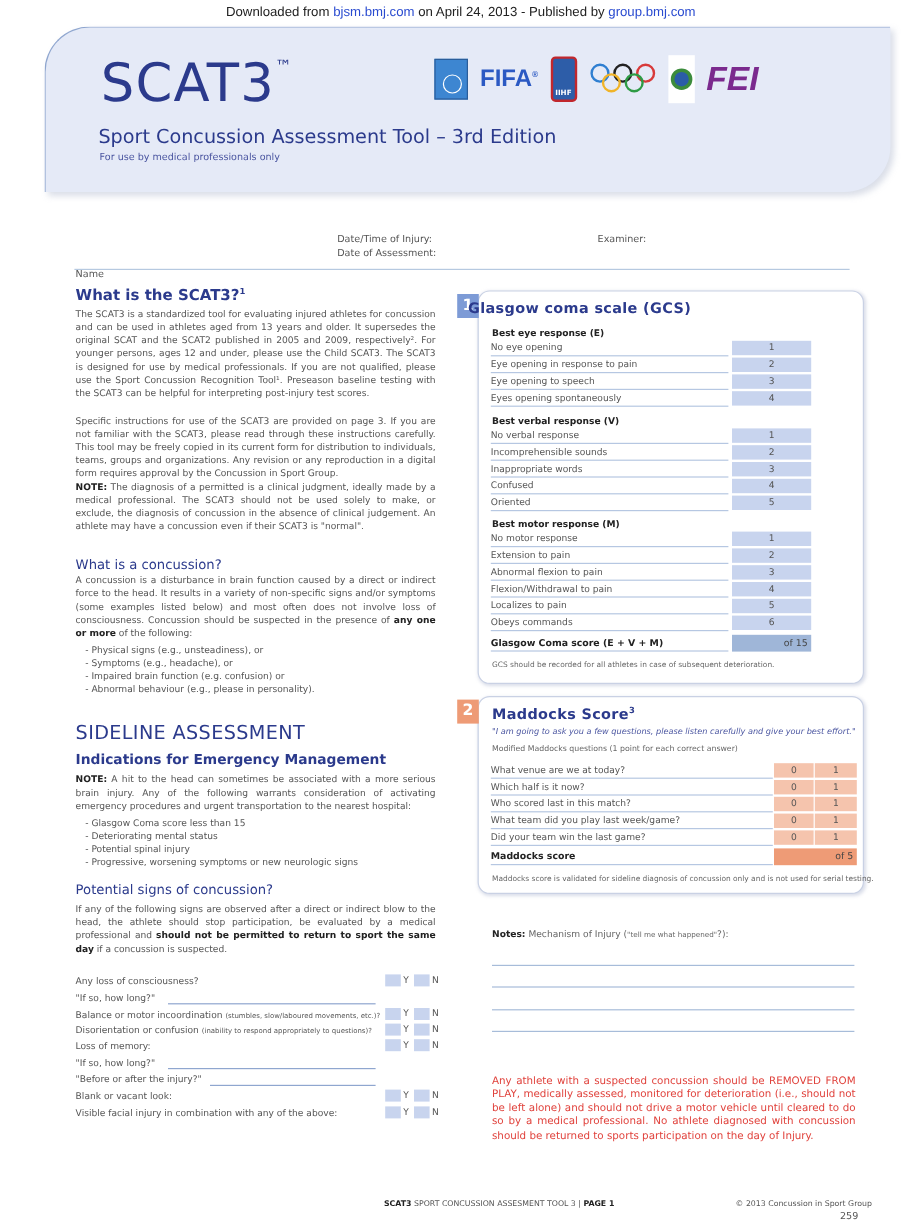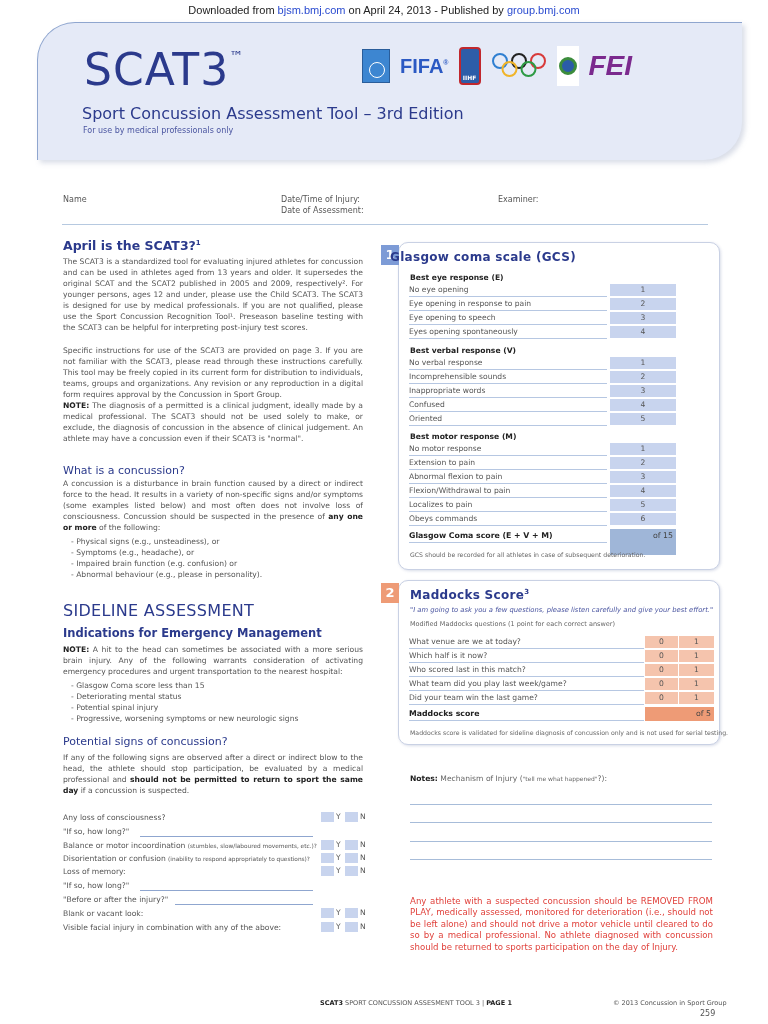--- a/index.html
+++ b/index.html
@@ -55,21 +55,21 @@
   .panel { position: absolute; border: 1px solid #c9d1e4; border-radius: 10px; background: #fff; box-shadow: 1px 1px 3px rgba(160,170,200,0.4); }
   .panel-num { position: absolute; width: 18px; height: 20px; color: #fff; font-size: 13px; font-weight: bold; text-align: center; line-height: 20px; }
   .panel-title { position: absolute; font-size: 12px; font-weight: bold; color: #2b3a8c; letter-spacing: 0.3px; }
   .panel-title sup { font-size: 7px; }
   .sec-label { position: absolute; left: 410px; font-size: 7.6px; color: #222; font-weight: bold; }
   .gcs-row { position: absolute; left: 409px; width: 300px; height: 13px; font-size: 7.6px; color: #555; }
   .gcs-row .r-label { position: absolute; left: 0; top: 0; width: 198px; height: 13px; line-height: 12px; border-bottom: 1px solid #b6c7e2; white-space: nowrap; }
   .gcs-row .r-val { position: absolute; left: 201px; top: 0; width: 66px; height: 12px; background: #c8d4ee; text-align: center; line-height: 12px; color: #555; }
   .gcs-total { position: absolute; left: 409px; width: 300px; height: 14px; font-size: 7.8px; }
   .gcs-total .r-label { position: absolute; left: 0; width: 198px; height: 14px; line-height: 14px; font-weight: bold; color: #222; border-bottom: 1px solid #b6c7e2; }
-  .gcs-total .r-val { position: absolute; left: 201px; width: 66px; height: 26px; background: #9fb6d8; text-align: right; padding-right: 3px; line-height: 14px; color: #444; }
+  .gcs-total .r-val { position: absolute; left: 201px; width: 66px; height: 14px; background: #9fb6d8; text-align: right; padding-right: 3px; line-height: 14px; color: #444; }
   .panel-note { position: absolute; left: 410px; font-size: 6.2px; color: #666; }
 
   .mad-row { position: absolute; left: 409px; width: 300px; height: 13px; font-size: 7.6px; color: #555; }
   .mad-row .r-label { position: absolute; left: 0; width: 235px; height: 13px; line-height: 12px; border-bottom: 1px solid #b6c7e2; white-space: nowrap; }
   .mad-row .v0 { position: absolute; left: 236px; width: 33px; height: 12px; background: #f5c4ad; text-align: center; line-height: 12px; }
   .mad-row .v1 { position: absolute; left: 270px; width: 35px; height: 12px; background: #f5c4ad; text-align: center; line-height: 12px; }
   .mad-total { position: absolute; left: 409px; width: 305px; height: 14px; font-size: 7.8px; }
   .mad-total .r-label { position: absolute; left: 0; width: 235px; height: 14px; line-height: 14px; font-weight: bold; color: #222; border-bottom: 1px solid #b6c7e2; }
   .mad-total .r-val { position: absolute; left: 236px; width: 69px; height: 14px; background: #ee9b76; text-align: right; padding-right: 3px; line-height: 14px; color: #444; }
 
@@ -107,29 +107,29 @@
     <circle cx="47" cy="10" r="7" fill="none" stroke="#d83a3a" stroke-width="2"></circle>
     <circle cx="18.5" cy="18" r="7" fill="none" stroke="#f0b429" stroke-width="2"></circle>
     <circle cx="37.5" cy="18" r="7" fill="none" stroke="#2e9b45" stroke-width="2"></circle>
   </svg>
   <div class="logo-irb">
       <span></span>
     </div>
   <div class="logo-fei">FEI</div>
 </div>
 
-<div class="info-row" style="left:63px;">Name</div>
+<div class="info-row" style="left:63px;margin-top:29px;">Name</div>
 <div class="info-row" style="left:281px;">
   <div>Date/Time of Injury:</div>
   <div>Date of Assessment:</div>
 </div>
 <div class="info-row" style="left:498px;">Examiner:</div>
 <div class="info-line"></div>
 
-<div class="h-what"><span>April is the SCAT3?</span><sup>1</sup></div>
+<div class="h-what"><span>What is the SCAT3?</span><sup>1</sup></div>
 <div class="lcol" style="top:256px;">The SCAT3 is a standardized tool for evaluating injured athletes for concussion and can be used in athletes aged from 13 years and older. It supersedes the original SCAT and the SCAT2 published in 2005 and 2009, respectively². For younger persons, ages 12 and under, please use the Child SCAT3. The SCAT3 is designed for use by medical professionals. If you are not qualified, please use the Sport Concussion Recognition Tool¹. Preseason baseline testing with the SCAT3 can be helpful for interpreting post-injury test scores.</div>
 <div class="lcol" style="top:345px;">
   <span>Specific instructions for use of the SCAT3 are provided on page 3. If you are not familiar with the SCAT3, please read through these instructions carefully. This tool may be freely copied in its current form for distribution to individuals, teams, groups and organizations. Any revision or any reproduction in a digital form requires approval by the Concussion in Sport Group.</span><br>
   <b>NOTE:</b><span> The diagnosis of a permitted is a clinical judgment, ideally made by a medical professional. The SCAT3 should not be used solely to make, or exclude, the diagnosis of concussion in the absence of clinical judgement. An athlete may have a concussion even if their SCAT3 is "normal".</span>
 </div>
 
 <div class="h-concussion">What is a concussion?</div>
 <div class="lcol" style="top:478px;">
   <span>A concussion is a disturbance in brain function caused by a direct or indirect force to the head. It results in a variety of non-specific signs and/or symptoms (some examples listed below) and most often does not involve loss of consciousness. Concussion should be suspected in the presence of </span><b>any one or more</b><span> of the following:</span>
   <ul class="bullets" style="margin-top:3px;">

